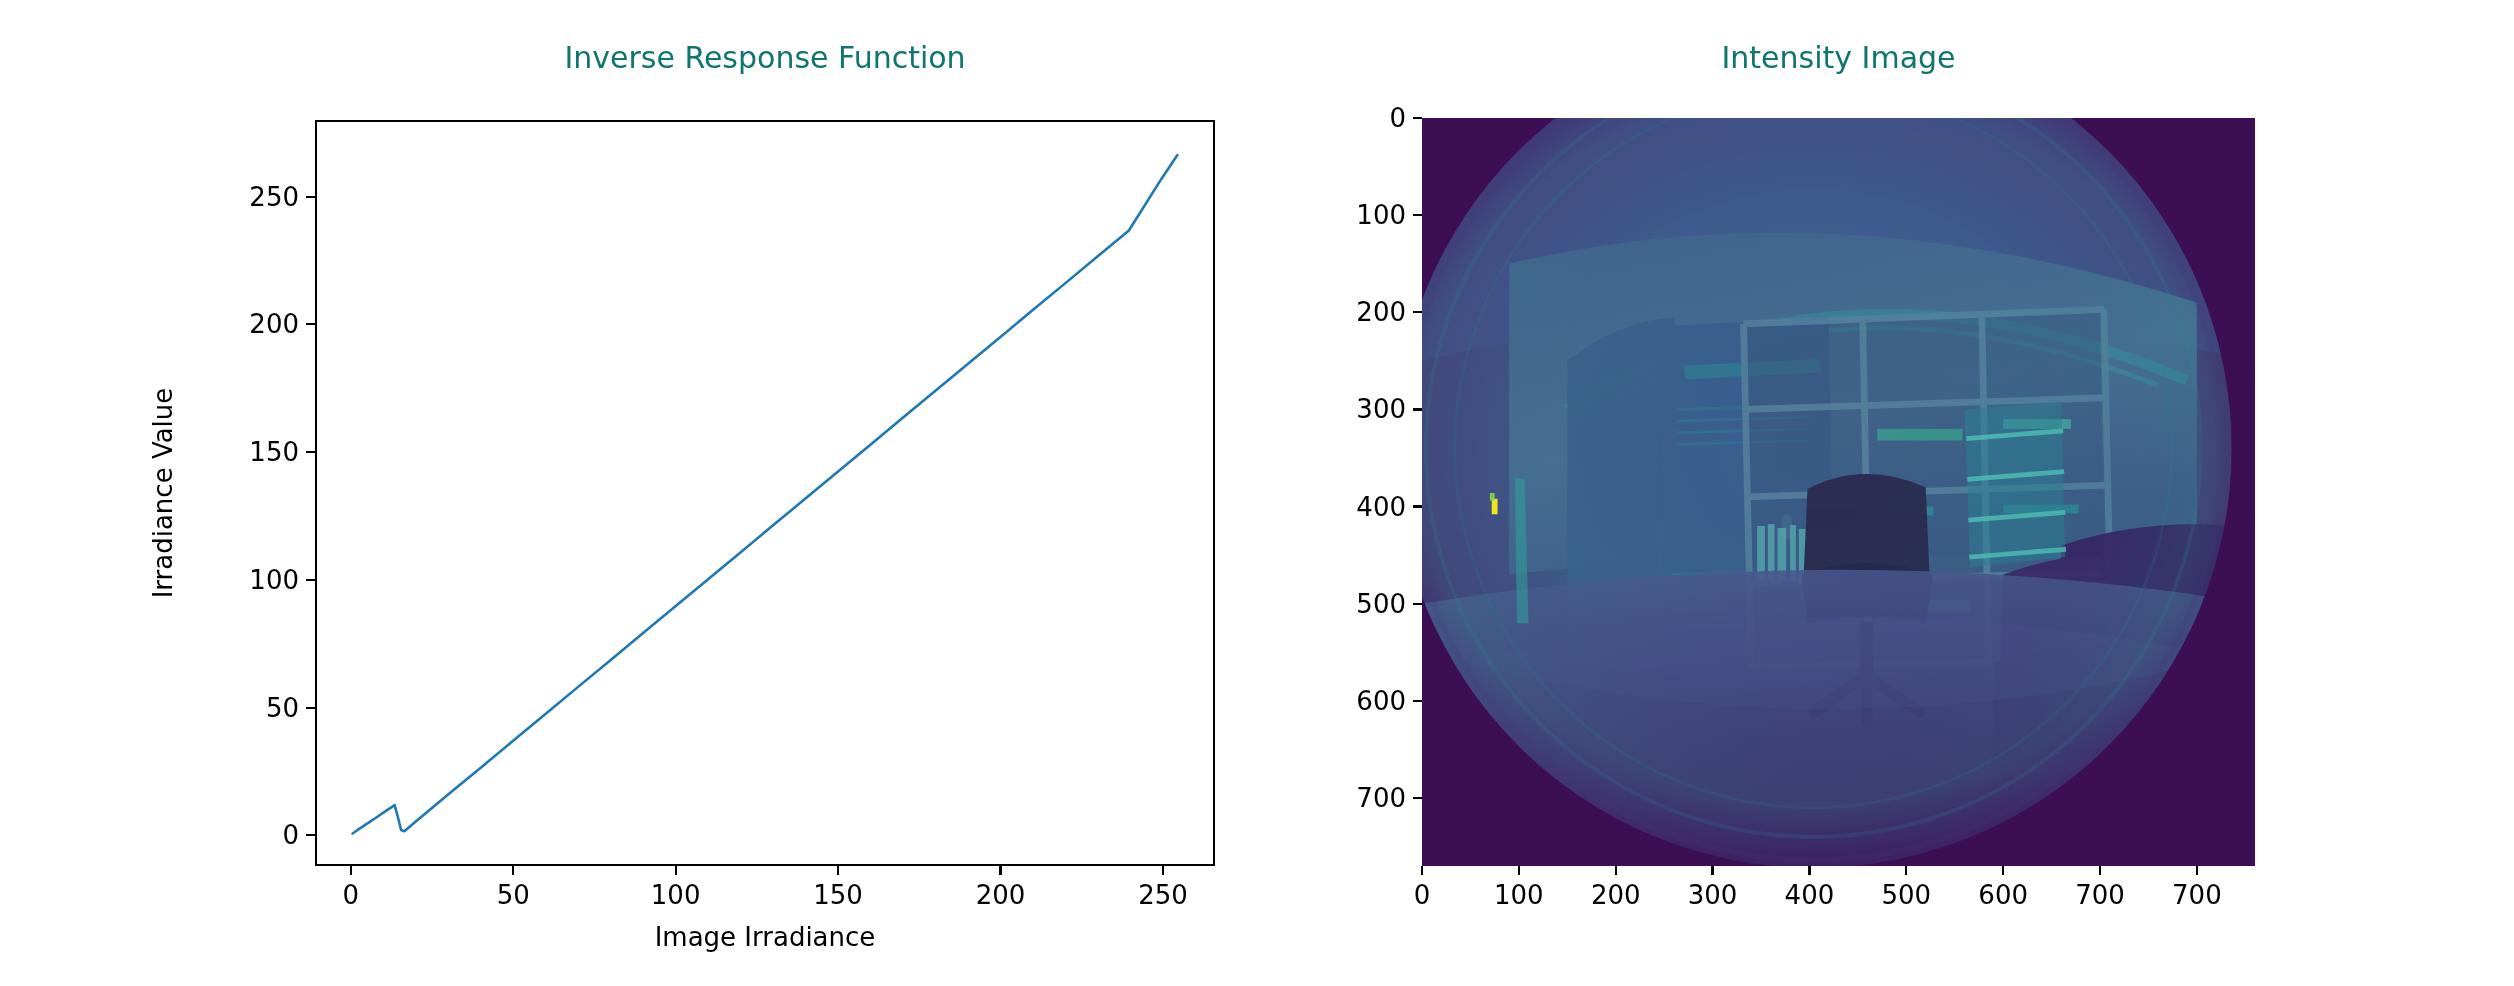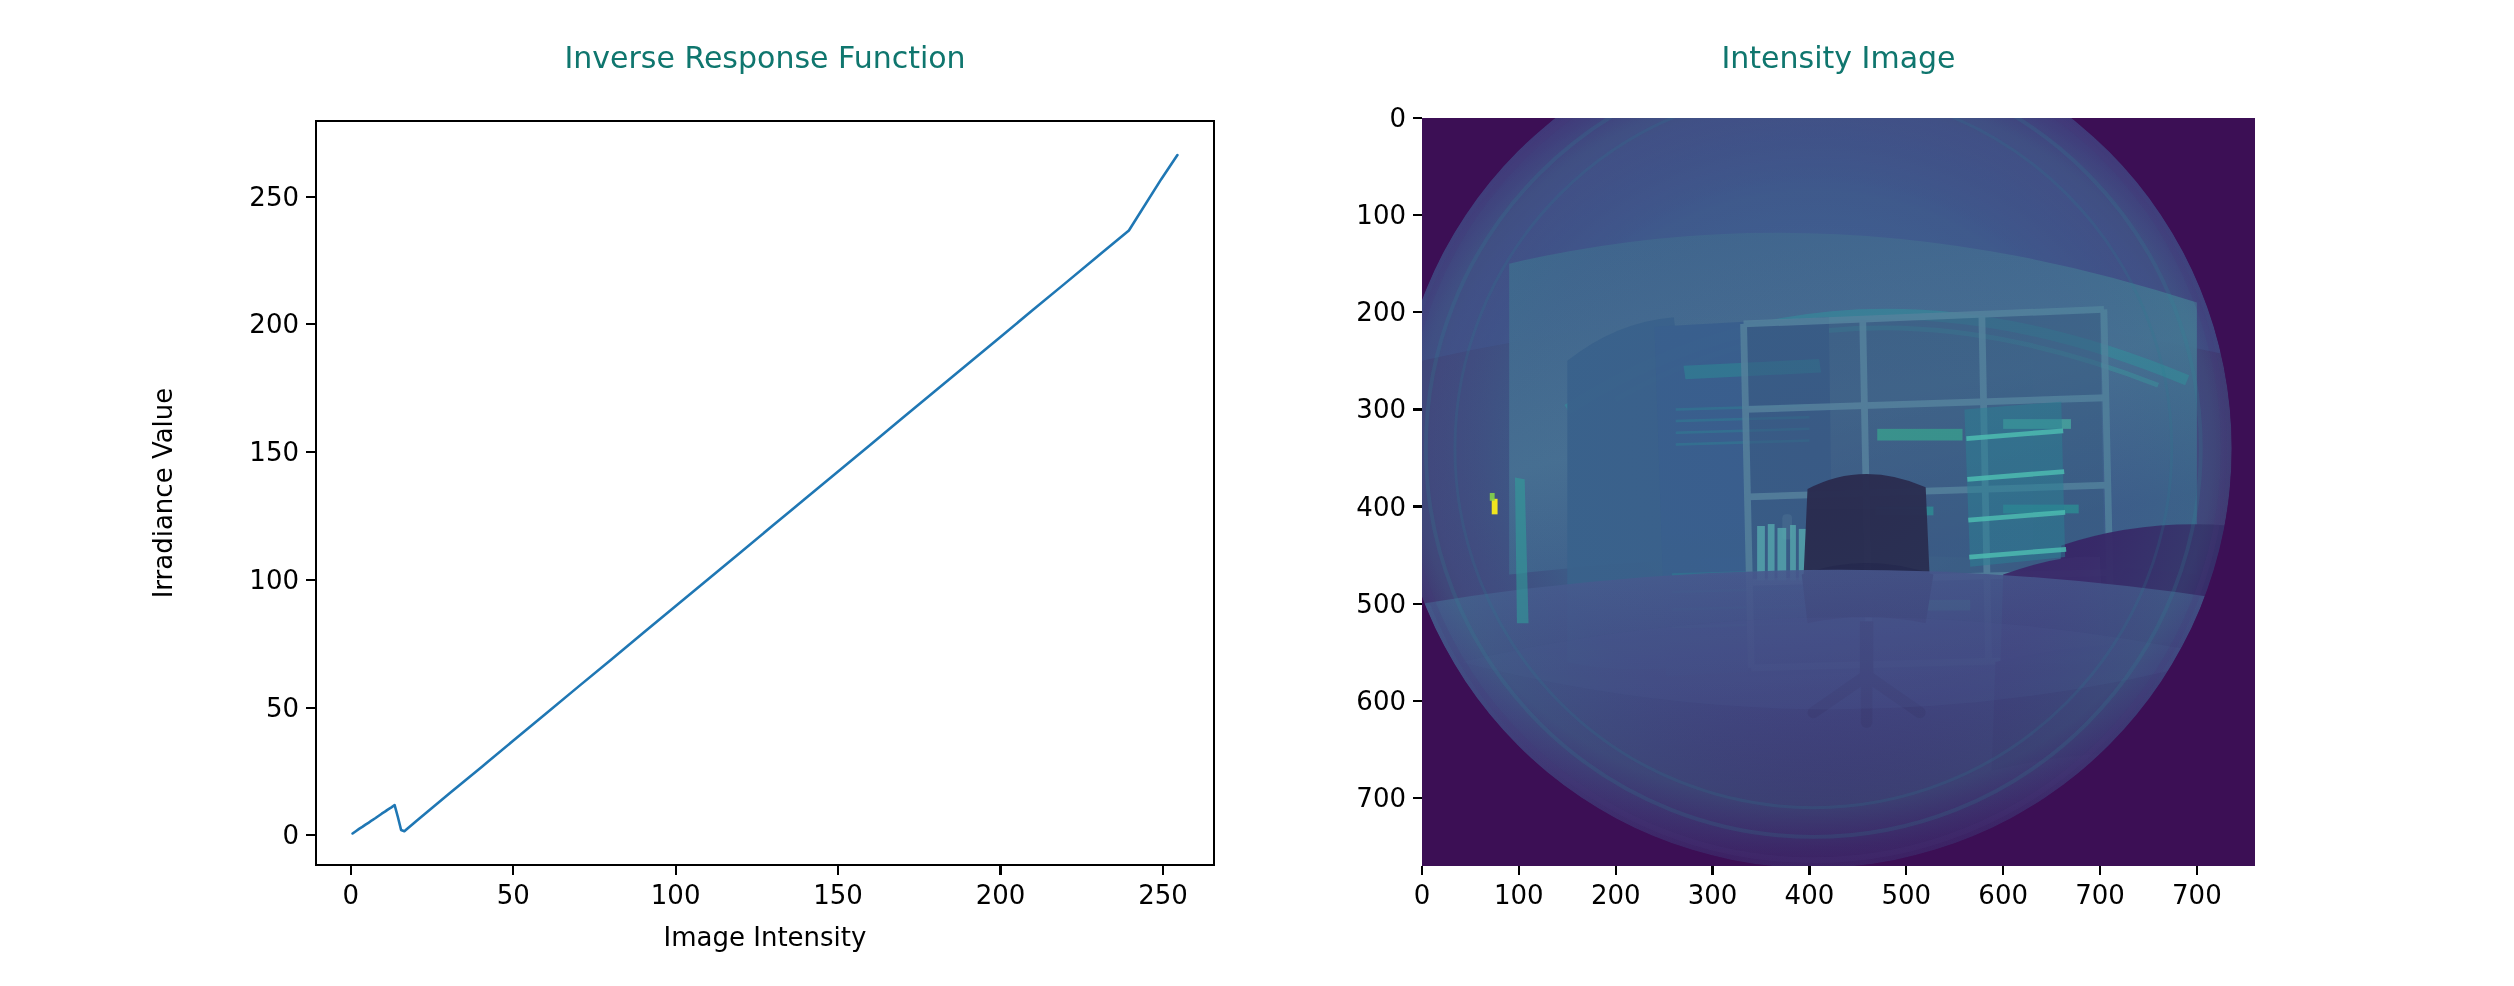--- a/index.html
+++ b/index.html
@@ -37,21 +37,21 @@
 <body>
 
 <div class="figure">
 
   <div>
 
     <div class="title" id="t-left" style="left: 765px; top: 40px; transform: translateX(-50%);">Inverse Response Function</div>
 
     <div id="ylabel-left">Irradiance Value</div>
 
-    <div class="axlabel" id="xlabel-left" style="left: 765px; top: 922px; transform: translateX(-50%);">Image Intensity</div>
+    <div class="axlabel" id="xlabel-left" style="left: 765px; top: 922px; transform: translateX(-50%);">Image Irradiance</div>
 
     <div id="left-axes">
       <svg viewBox="0 0 900 746" preserveAspectRatio="none">
         <polyline id="resp-curve" fill="none" stroke="#1f77b4" stroke-width="2.6" stroke-linejoin="round" stroke-linecap="round" points="35.74,715.34 38.99,713.04 42.24,710.74 45.49,708.70 48.74,706.40 51.99,704.36 55.23,702.06 58.48,700.01 61.73,697.71 64.98,695.42 68.23,693.37 71.48,691.07 74.73,689.03 77.98,686.73 81.23,698.74 84.48,711.77 87.73,713.04 90.97,710.23 100.72,702.06 133.21,674.98 165.70,648.15 198.19,621.07 230.69,594.25 263.18,567.16 295.67,540.34 328.16,513.26 360.65,486.43 393.14,459.35 425.63,432.53 458.12,405.45 490.61,378.62 523.10,351.54 555.60,324.71 588.09,297.63 620.58,270.81 653.07,243.73 685.56,216.90 718.05,189.82 750.54,163.00 783.03,135.92 815.52,109.09 848.01,57.48 864.26,33.21"></polyline>
       </svg>
     </div>
 
     <div id="left-ticks">
         <div class="tick-v" style="left: 349.64px; top: 866px;"></div>
         <div class="tick-v" style="left: 512.095px; top: 866px;"></div>

